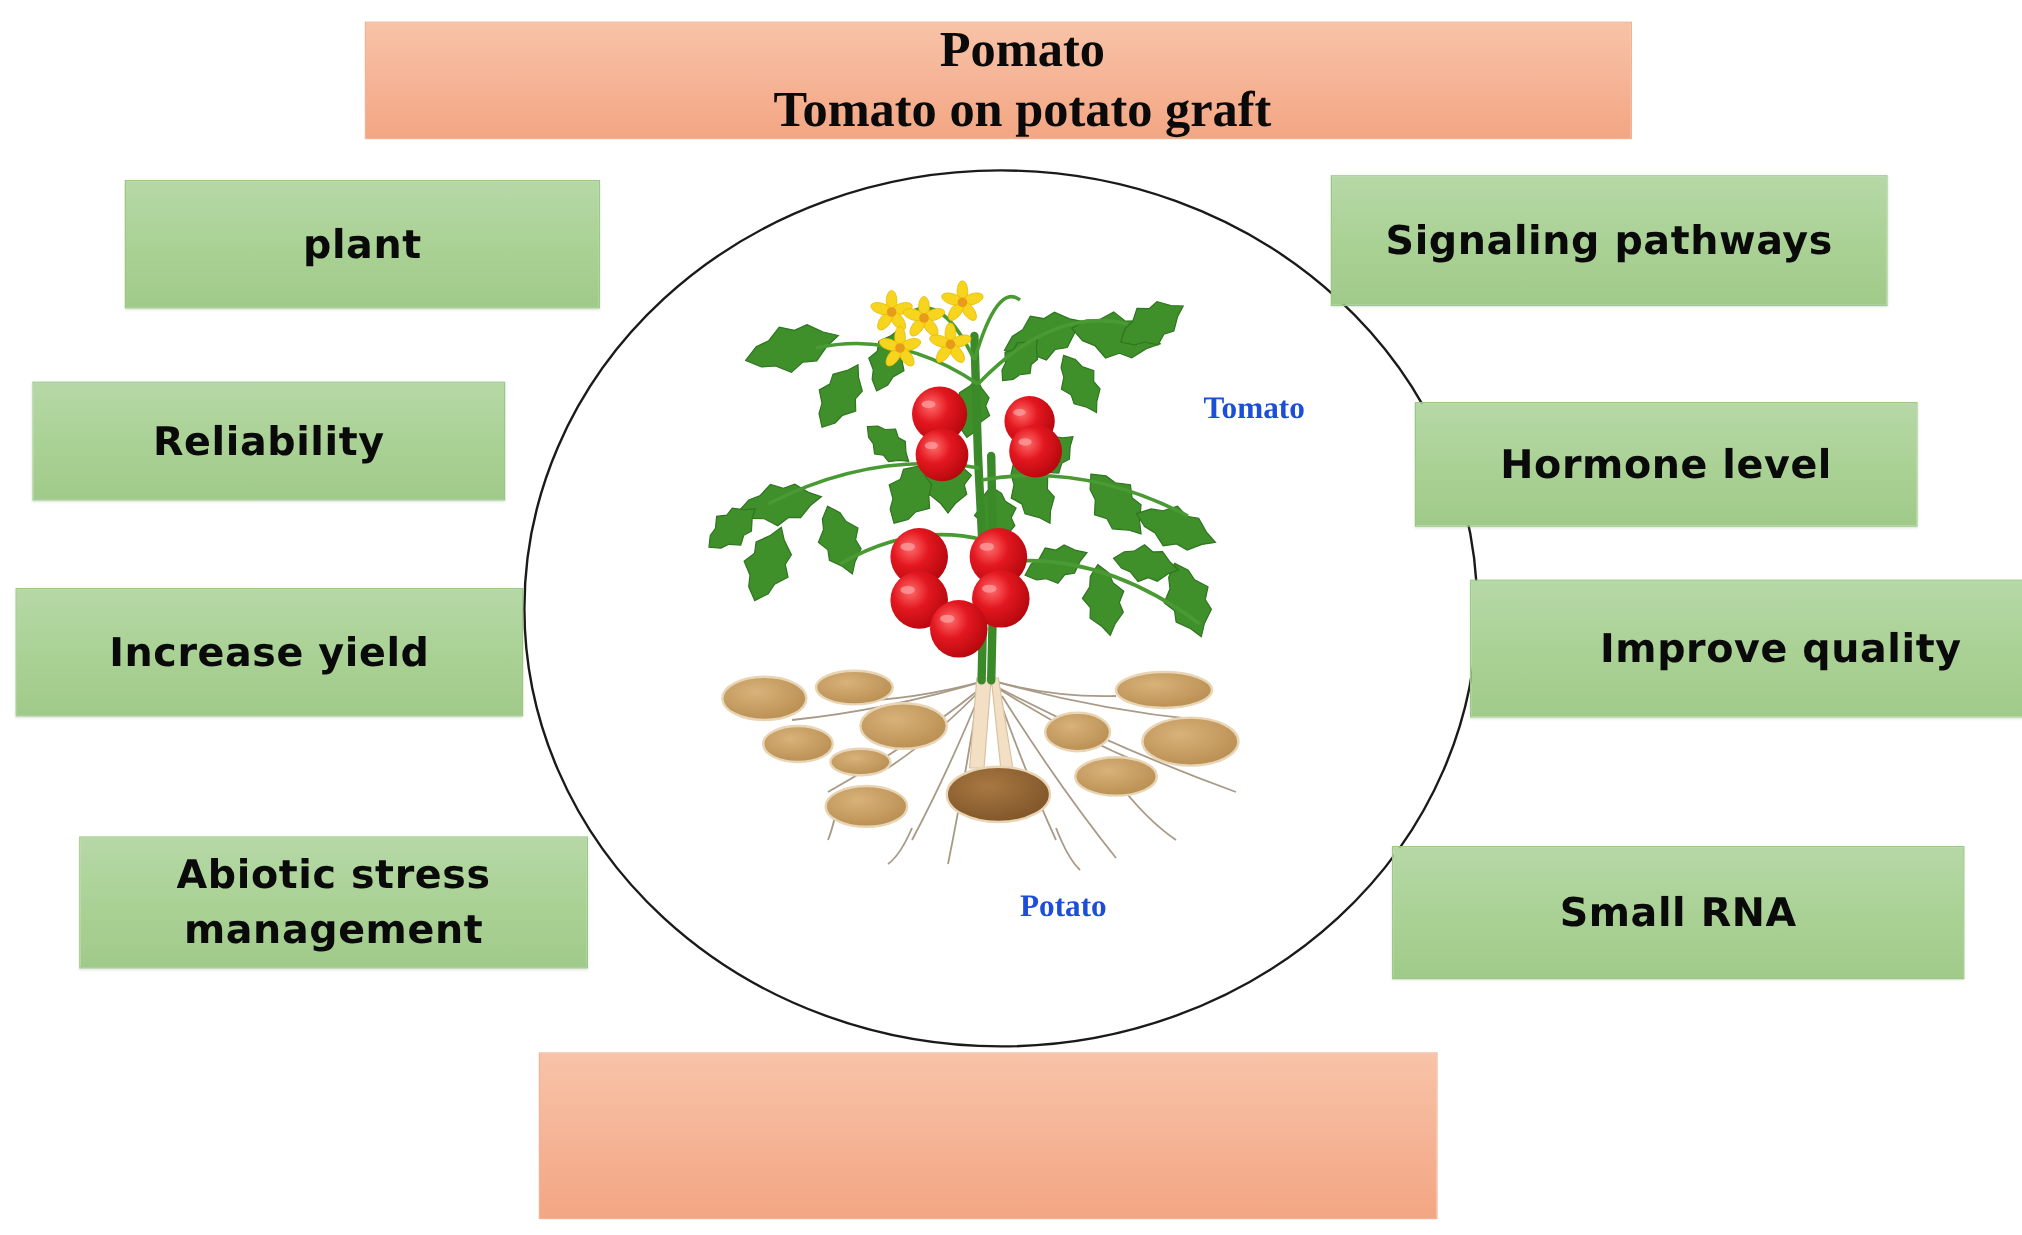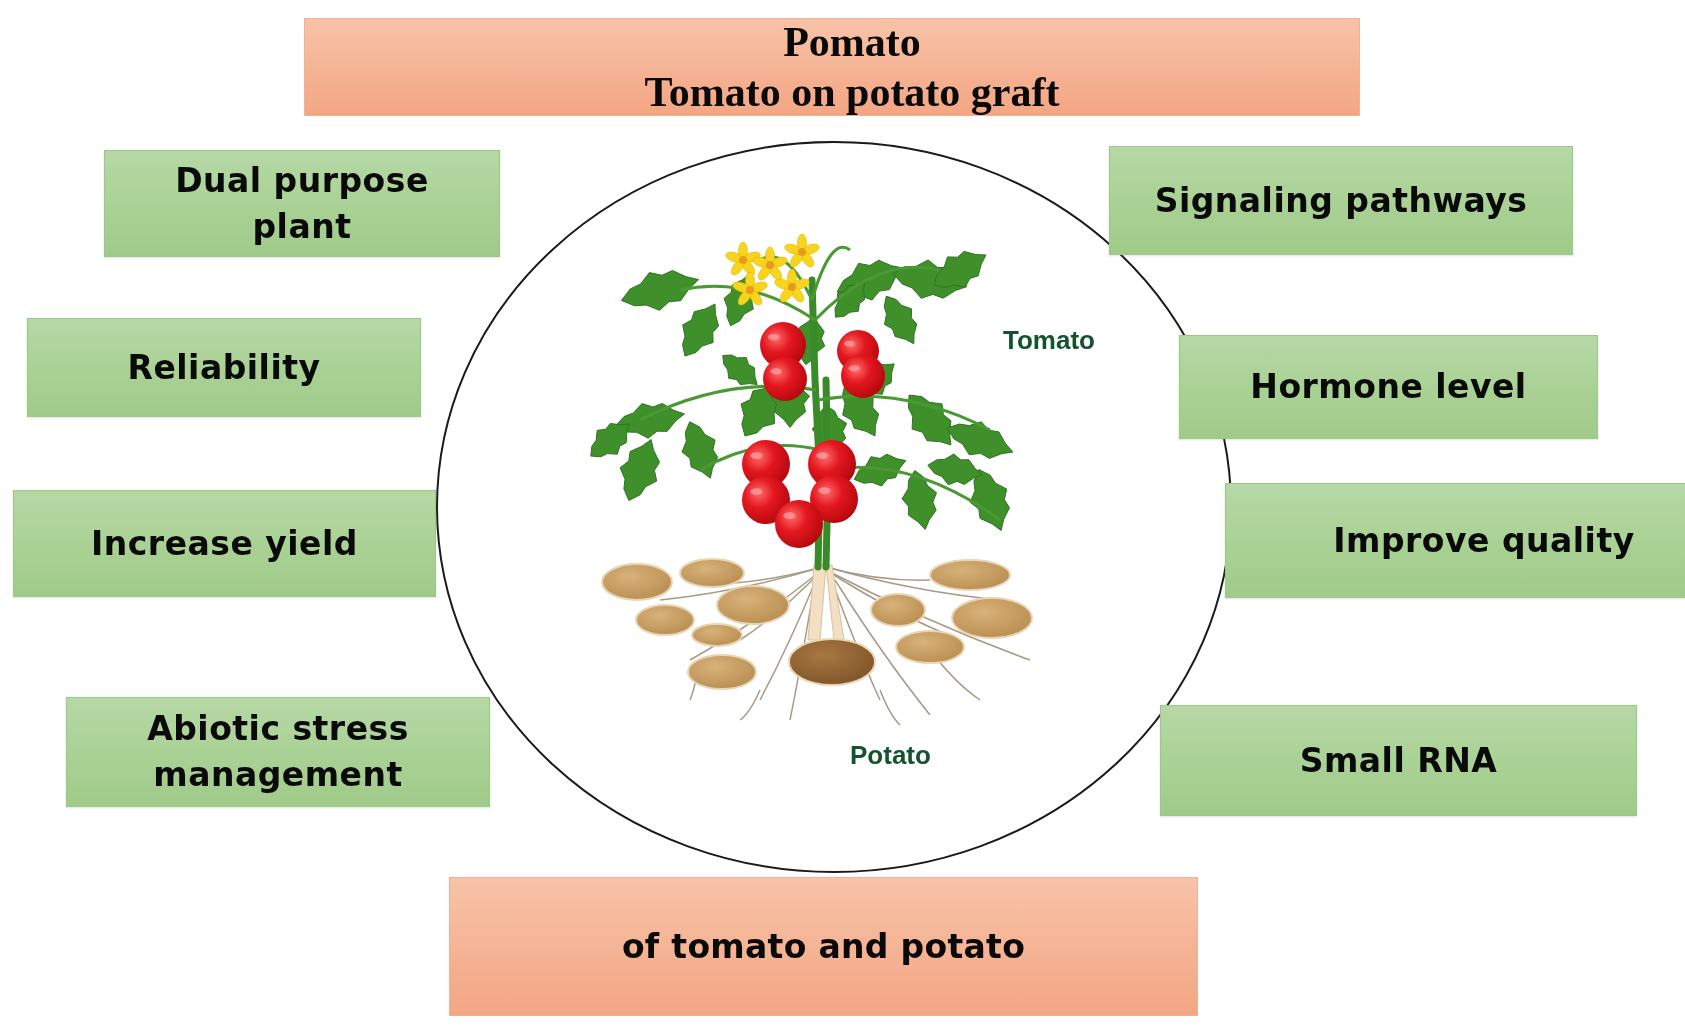--- a/index.html
+++ b/index.html
@@ -22,22 +22,22 @@
   }
   .serif-title {
     font-family: "Liberation Serif", "DejaVu Serif", serif;
     font-size: 42px; line-height: 50px; font-weight: bold;
   }
   .sans-bottom {
     font-family: "DejaVu Sans", sans-serif;
     font-size: 33px; line-height: 46px; letter-spacing: 0.3px;
   }
   .label-serif {
-    position: absolute; font-family: Liberation Sans, sans-serif;
-    font-weight: bold; font-size: 26px; color: #14532d;
+    position: absolute; font-family: Liberation Serif, serif;
+    font-weight: bold; font-size: 26px; color: #1d4ed8;
   }
   #diagram-svg { position: absolute; left: 0; top: 0; }
   .txt { display: block; }
 </style>
 </head>
 <body>
 
 <svg id="diagram-svg" width="1685" height="1029" viewBox="0 0 1685 1029">
   <defs>
     <radialGradient id="tomGrad" cx="0.35" cy="0.35" r="0.7">
@@ -178,21 +178,20 @@
       <circle cx="792" cy="287" r="4" fill="#e89a1a"></circle>
     </g>
 </svg>
 
 <div class="box orange" style="left:304px; top:18px; width:1056px; height:98px; flex-direction:column;padding-left:40px;">
   <span class="txt serif-title">Pomato</span>
   <span class="txt serif-title">Tomato on potato graft</span>
 </div>
 
 <div class="box green" style="left:104px; top:150px; width:396px; height:107px; flex-direction:column;">
-  <span class="txt">Dual purpose</span>
   <span class="txt">plant</span>
 </div>
 <div class="box green" style="left:27px; top:318px; width:394px; height:99px;text-align:center;">
   <span class="txt">Reliability</span>
 </div>
 <div class="box green" style="left:13px; top:490px; width:423px; height:107px;">
   <span class="txt">Increase yield</span>
 </div>
 <div class="box green" style="left:66px; top:697px; width:424px; height:110px; flex-direction:column;">
   <span class="txt">Abiotic stress</span>
@@ -206,17 +205,16 @@
   <span class="txt">Hormone level</span>
 </div>
 <div class="box green" style="left:1225px; top:483px; width:518px; height:115px;">
   <span class="txt">Improve quality</span>
 </div>
 <div class="box green" style="left:1160px; top:705px; width:477px; height:111px; ">
   <span class="txt">Small RNA</span>
 </div>
 
 <div class="box orange" style="left:449px; top:877px; width:749px; height:139px; flex-direction:column;">
-  <span class="txt sans-bottom">of tomato and potato</span>
 </div>
 
 <div class="label-serif" style="left:1003px; top:325px;">Tomato</div>
 <div class="label-serif" style="left:850px; top:740px;">Potato</div>
 
 </body></html>

